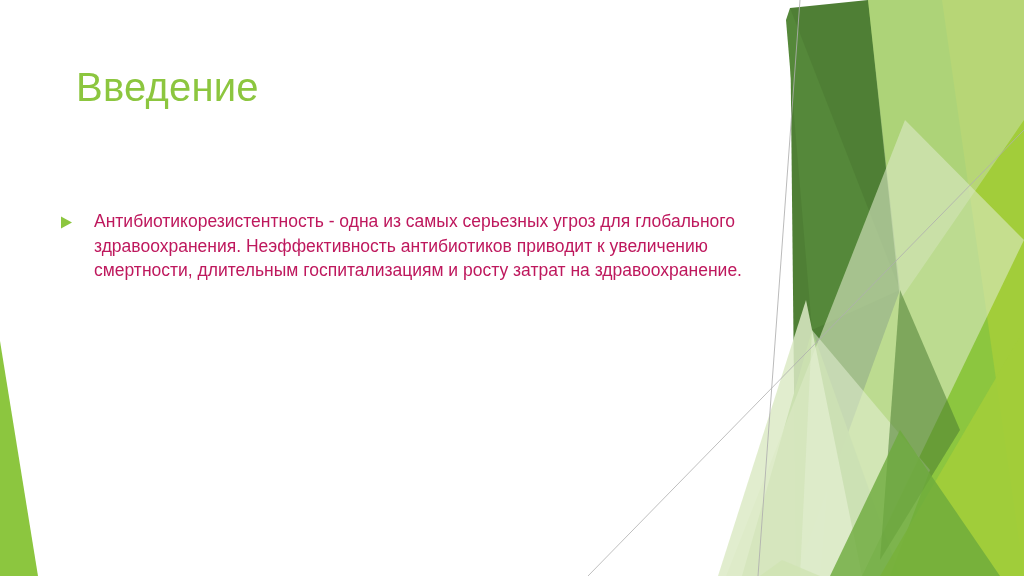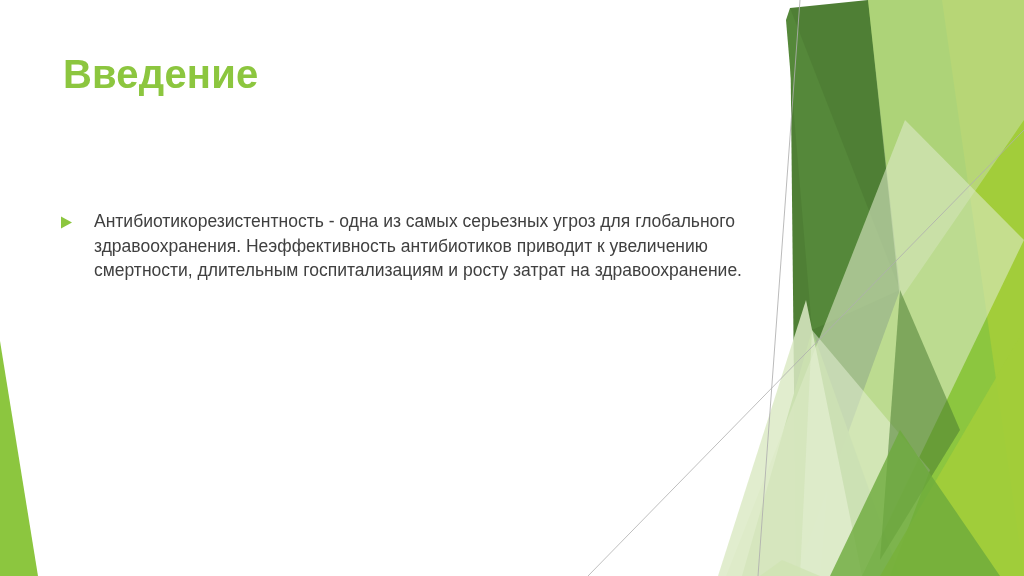--- a/index.html
+++ b/index.html
@@ -30,24 +30,24 @@
   }
 
   
   .title-block {
     position: absolute;
     left: 62px;
     top: 50px;
     width: 640px;
   }
   .slide-title {
-    margin: 1px;
+    margin: 14px;
     font-family: "Liberation Sans", sans-serif;
     font-size: 40px;
-    font-weight: 700;
+    font-weight: 400;
     line-height: 1.15;
     color: #8CC63F;
     letter-spacing: 0.2px;
     white-space: nowrap;
   }
 
   
   .body-block {
     position: absolute;
     left: 60px;
@@ -66,21 +66,21 @@
     line-height: 0;
   }
   .bullet-marker svg {
     display: block;
   }
   .bullet-text {
     flex: 1 1 auto;
     font-family: "Liberation Sans", sans-serif;
     font-size: 17.5px;
     line-height: 24.5px;
-    color: #404040;
+    color: #be185d;
     text-align: left;
   }
 </style>
 </head>
 <body>
 
 <div class="slide">
 
   <svg class="facet-layer" viewBox="0 0 1024 576" preserveAspectRatio="none" xmlns="http://www.w3.org/2000/svg">
 

